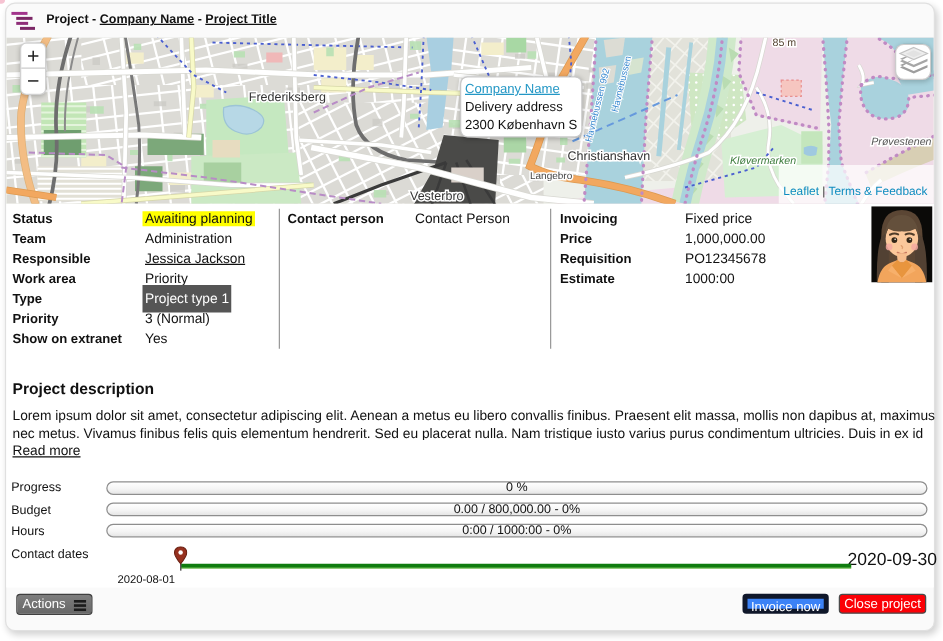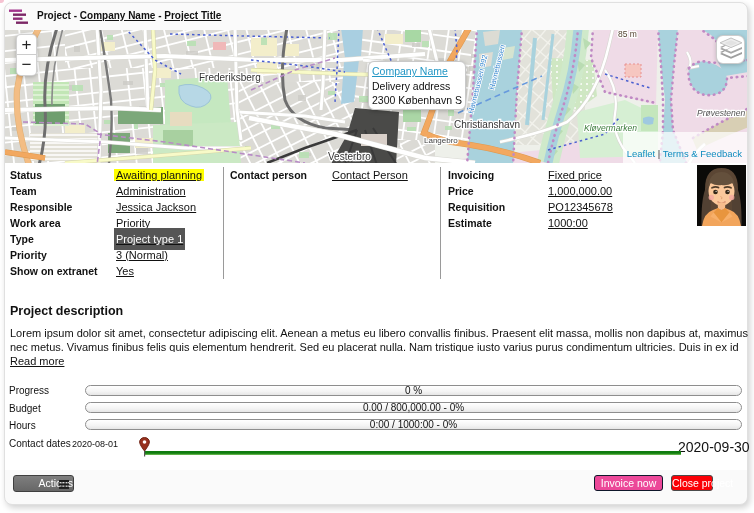--- a/index.html
+++ b/index.html
@@ -16,43 +16,43 @@
 .zoomctl div:first-child { border-bottom:1px solid #ccc; }
 .layerctl { position:absolute; left:711px; top:5px; width:29px; height:29px; background:#fff; border-radius:7px;
   border:1px solid rgba(0,0,0,0.2); box-shadow:0 1px 4px rgba(0,0,0,0.2); display:flex; align-items:center; justify-content:center; }
 .popup { position:absolute; left:363px; top:31px; width:98px; height:49px; background:#fff; border-radius:6px;
   border:1px solid #c9c9c9; box-shadow:0 1px 4px rgba(0,0,0,0.25); padding:2px 0 0 3px; font-size:10.5px; line-height:14.6px; color:#111; white-space:nowrap; }
 .popup a { color:#2397c5; text-decoration:underline; }
 .attrib { position:absolute; right:0; bottom:0; background:rgba(255,255,255,0.72); font-size:9.5px; color:#333;
   padding:16px 5px 4px 4px; }
 .attrib a { color:#0f8cbf; text-decoration:none; }
 .lbl { position:absolute; font-size:10.5px; font-weight:bold; color:#111; white-space:nowrap; }
-.val { position:absolute; font-size:11px; color:#111; white-space:nowrap;text-decoration:underline; }
+.val { position:absolute; font-size:11px; color:#111; white-space:nowrap; }
 .hl-y { background:#ffff00; padding:0 2px; margin-left:-2px; }
 .hl-g { background:#555555; color:#fff; padding:5px 2px; margin-left:-2px; }
 .und { text-decoration:underline; }
 .vsep { position:absolute; top:167px; height:112px; width:1px; background:#9a9a9a; }
 #avatar { position:absolute; left:697px; top:165px; }
 #dh { position:absolute; left:10px; top:304px; font-size:12.5px; font-weight:bold; color:#111; }
 .txl { position:absolute; left:10px; width:738px; font-size:11px; color:#111; white-space:nowrap; overflow:hidden; }
 #rm { position:absolute; left:10px; top:355px; font-size:11px; color:#111; text-decoration:underline; }
 .blbl { position:absolute; left:9px; font-size:10px; color:#111; }
 .bar { position:absolute; left:85px; width:657px; height:11px; border:1px solid #8e8e8e; border-radius:7px;
   background:linear-gradient(to bottom,#ffffff,#f4f4f4 60%,#e6e6e6); font-size:10px; color:#111;
   text-align:center; line-height:10px; }
-.dt1 { position:absolute; left:72px; font-size:9px; color:#111; }
+.dt1 { position:absolute; left:94px; font-size:9px; color:#111;margin-top:19px; }
 .dt2 { position:absolute; left:678px; font-size:14px; color:#111; }
 .gbar { position:absolute; left:144px; top:451px; width:537px; height:4px; background:linear-gradient(to bottom,#0f7c0f 55%,#7cc35c); }
 #pin { position:absolute; left:139px; top:437px; }
 .btn { position:absolute; color:#fff; border-radius:3px; text-align:center; white-space:nowrap; }
 #actions { left:13px; top:475px; width:61px; height:17px; font-size:10.5px; background:linear-gradient(to bottom,#7e7e7e,#676767);
-  border:1px solid #3f3f3f; line-height:15px; text-align:right; padding-left:4px; }
+  border:1px solid #3f3f3f; line-height:15px; text-align:left; padding-left:4px; }
 #actions svg { position:absolute; right:4px; top:4px; }
-#invnow { left:594px; top:475px; width:69px; height:16px; font-size:10.5px; background:#ec4899; border:1px solid #0f172a; line-height:14px; }
-#closep { left:671px; top:475px; width:42px; height:16px; font-size:10.5px; background:#fb0006; border:1px solid #4a4a4a; line-height:14px; }
+#invnow { left:594px; top:475px; width:69px; height:16px; font-size:10.5px; background:#3b82f6; border:4px solid #0f172a; line-height:14px; }
+#closep { left:671px; top:475px; width:70px; height:16px; font-size:10.5px; background:#fb0006; border:1px solid #4a4a4a; line-height:14px; }
 </style></head>
 <body>
 <div id="card"></div>
 <div style="position:absolute;left:5px;top:163px;width:742px;height:307px;background:#ffffff"></div>
 <div id="hicon"><svg width="22" height="18" viewBox="0 0 22 18">
 <rect x="0" y="0.5" width="13" height="2.4" fill="#a2348c"></rect>
 <rect x="4" y="4.5" width="13" height="2.4" fill="#7c2766"></rect>
 <rect x="4" y="8.5" width="9.5" height="2.4" fill="#8e2d78"></rect>
 <rect x="7" y="12.5" width="12" height="2.4" fill="#7c2766"></rect>
 </svg></div>

